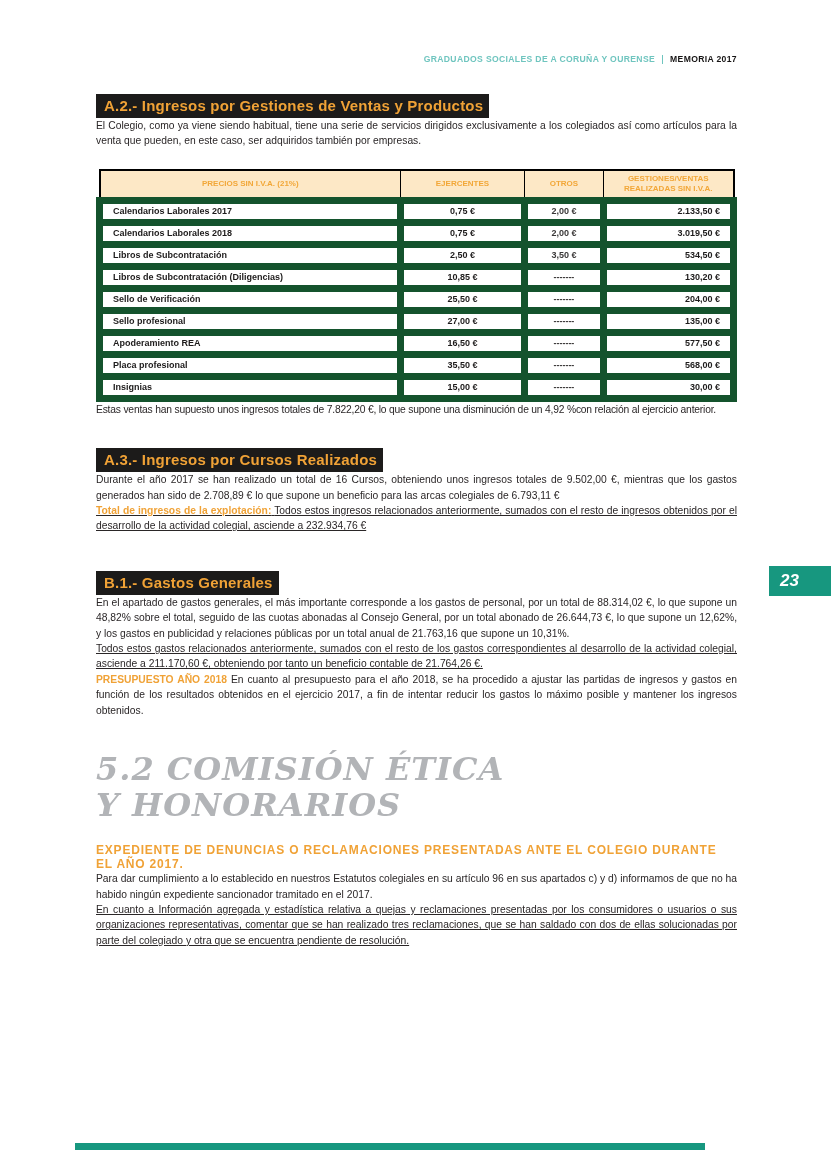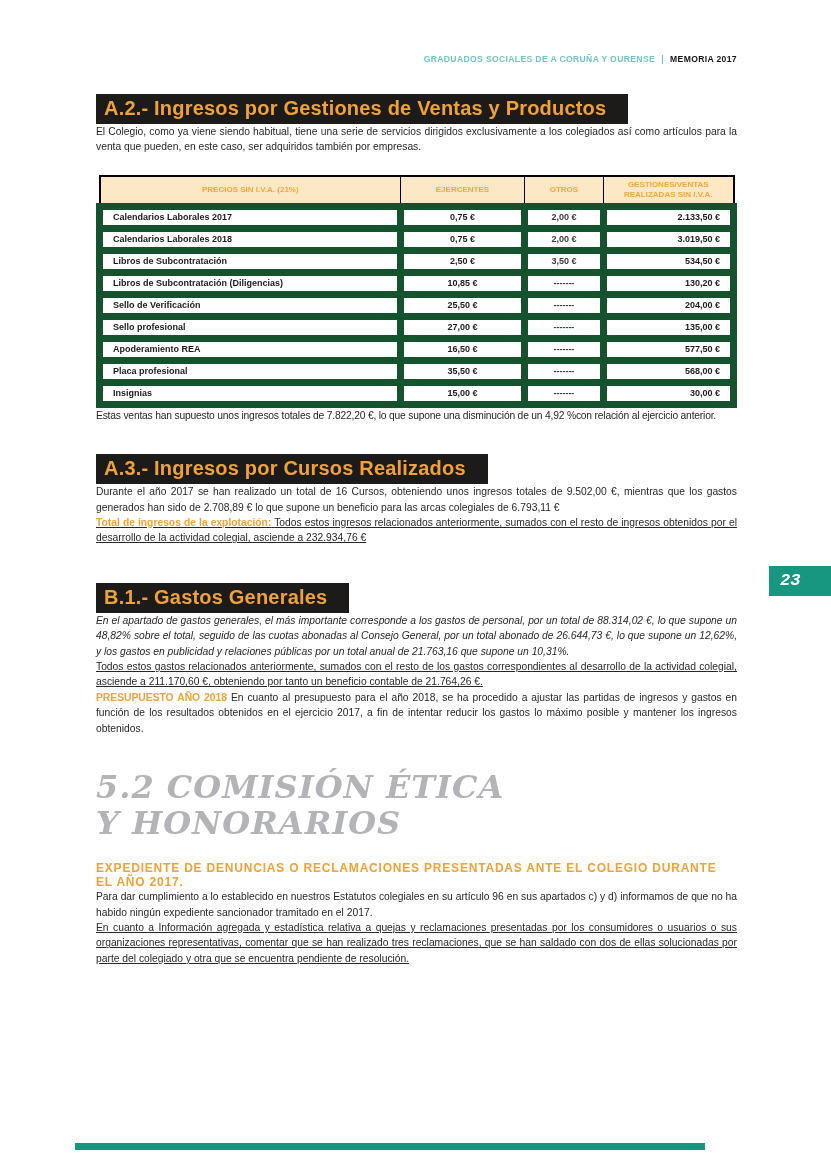--- a/index.html
+++ b/index.html
@@ -16,39 +16,39 @@
     font-size:8.6px;letter-spacing:.35px;font-weight:bold;
     display:flex;align-items:center;gap:7px;
   }
   .doc-header .org{color:#6fc5bf;}
   .doc-header .sep{width:1px;height:9px;background:#6fc5bf;}
   .doc-header .mem{color:#161414;}
   .content{position:absolute;left:96px;top:0;width:641px;}
   .black-box{
     display:inline-block;
     background:#1c1b1a;color:#f0a236;
-    font-weight:bold;font-size:20px;
-    padding:3px 22px 4px 8px;
+    font-weight:bold;font-size:15px;
+    padding:3px 6px 4px 8px;
     letter-spacing:.2px;
   }
   .a2-box{margin-top:94px;}
   .a3-box{margin-top:31px;}
   .b1-box{margin-top:37px;}
   p.body{
     font-size:10.3px;line-height:15.4px;
     text-align:justify;margin:0;
   }
   .intro{margin-top:23px;}
   .one-line{
     margin-top:13px;font-size:10.2px;letter-spacing:-.2px;
     white-space:nowrap;text-align:left;
   }
   .mt21{margin-top:21px;}
   .mt17{margin-top:17px;text-decoration:underline;}
-  .mt24{margin-top:24px;font-style:italic;}
+  .mt24{margin-top:24px;}
   .mt30{margin-top:30px;}
   .orange-label{color:#f0a236;font-weight:bold;}
   table.price{
     margin-top:20px;width:641px;
     border-collapse:collapse;border:2px solid #000;
     table-layout:fixed;
   }
   table.price col.w1{width:47.5%;}
   table.price col.w2{width:19.5%;}
   table.price col.w3{width:12.5%;}
@@ -78,21 +78,21 @@
   .subtitle{
     margin-top:20px;
     color:#f0a236;font-weight:bold;
     font-size:12px;letter-spacing:.8px;
   }
   .page-tab{
     position:absolute;right:0;top:566px;
     width:62px;height:30px;
     background:#17977f;
     color:#ffffff;
-    font-family:Liberation Mono, monospace;font-weight:bold;font-style:italic;
+    font-family:Liberation Sans, sans-serif;font-weight:bold;font-style:italic;
     font-size:17px;line-height:30px;
     padding-left:11px;box-sizing:border-box;
   }
   .footer-bar{
     position:absolute;left:75px;top:1143px;
     width:630px;height:7px;background:#17977f;
   }
 </style>
 </head>
 <body>

